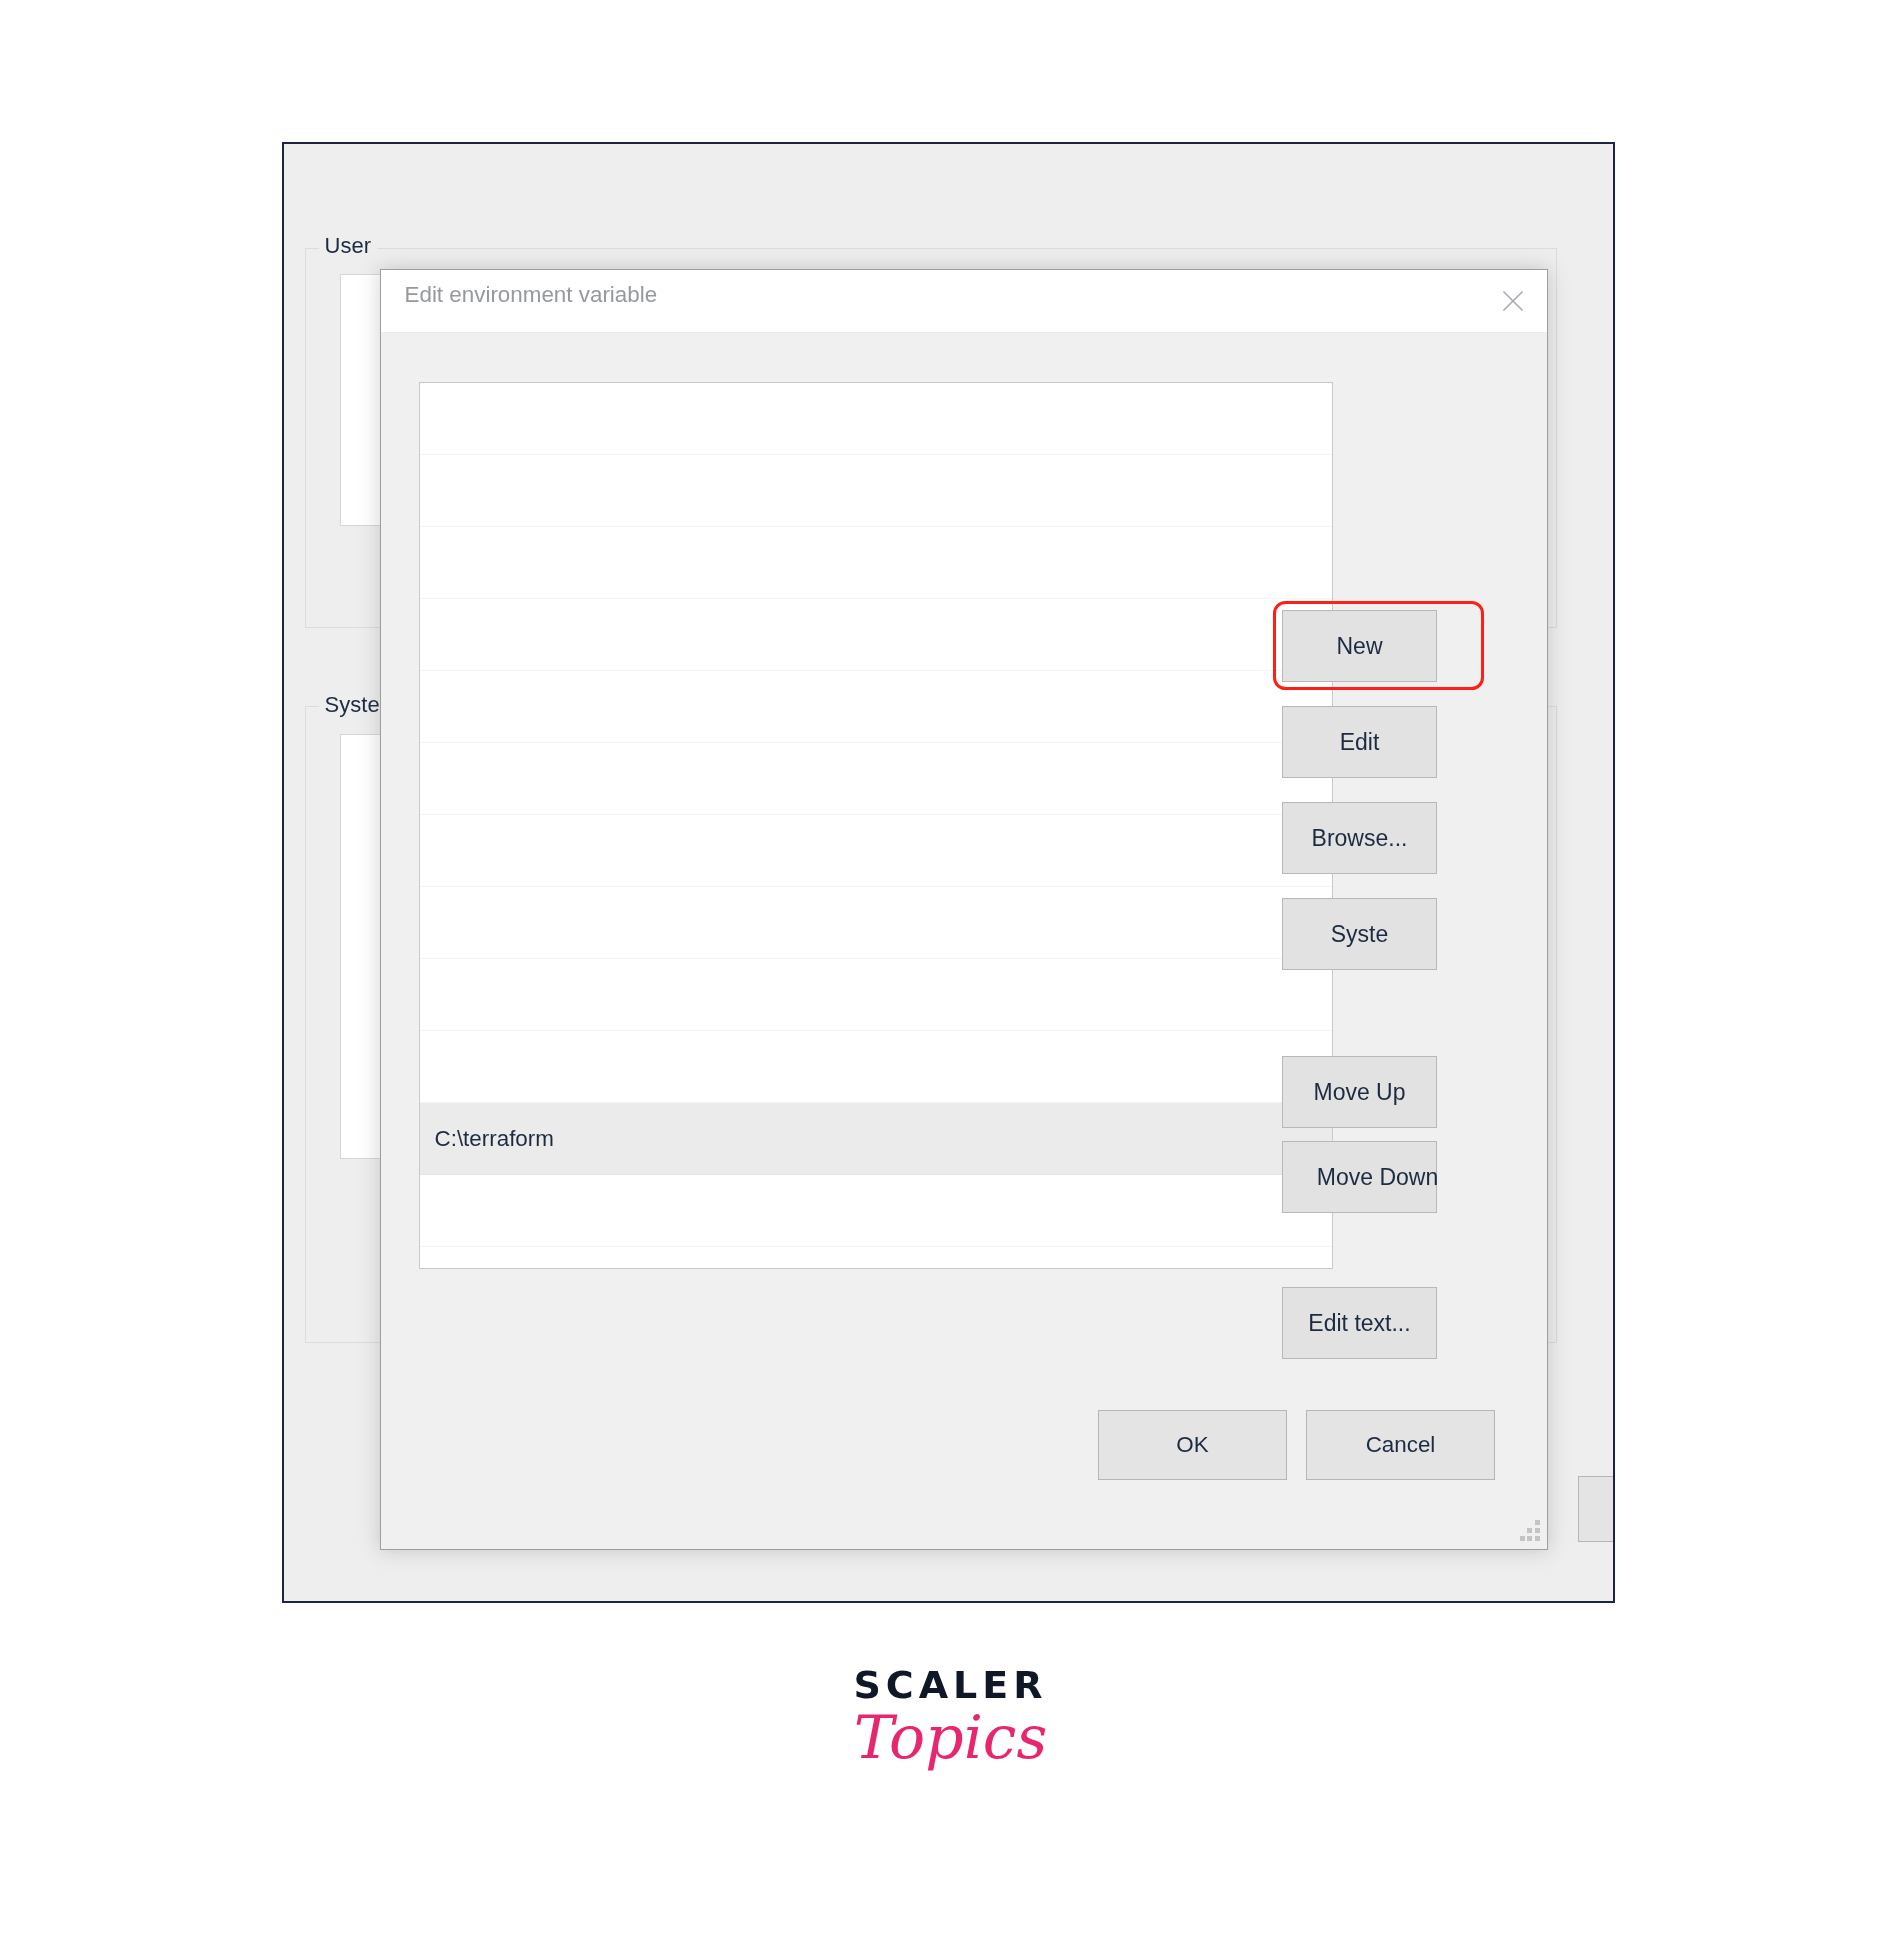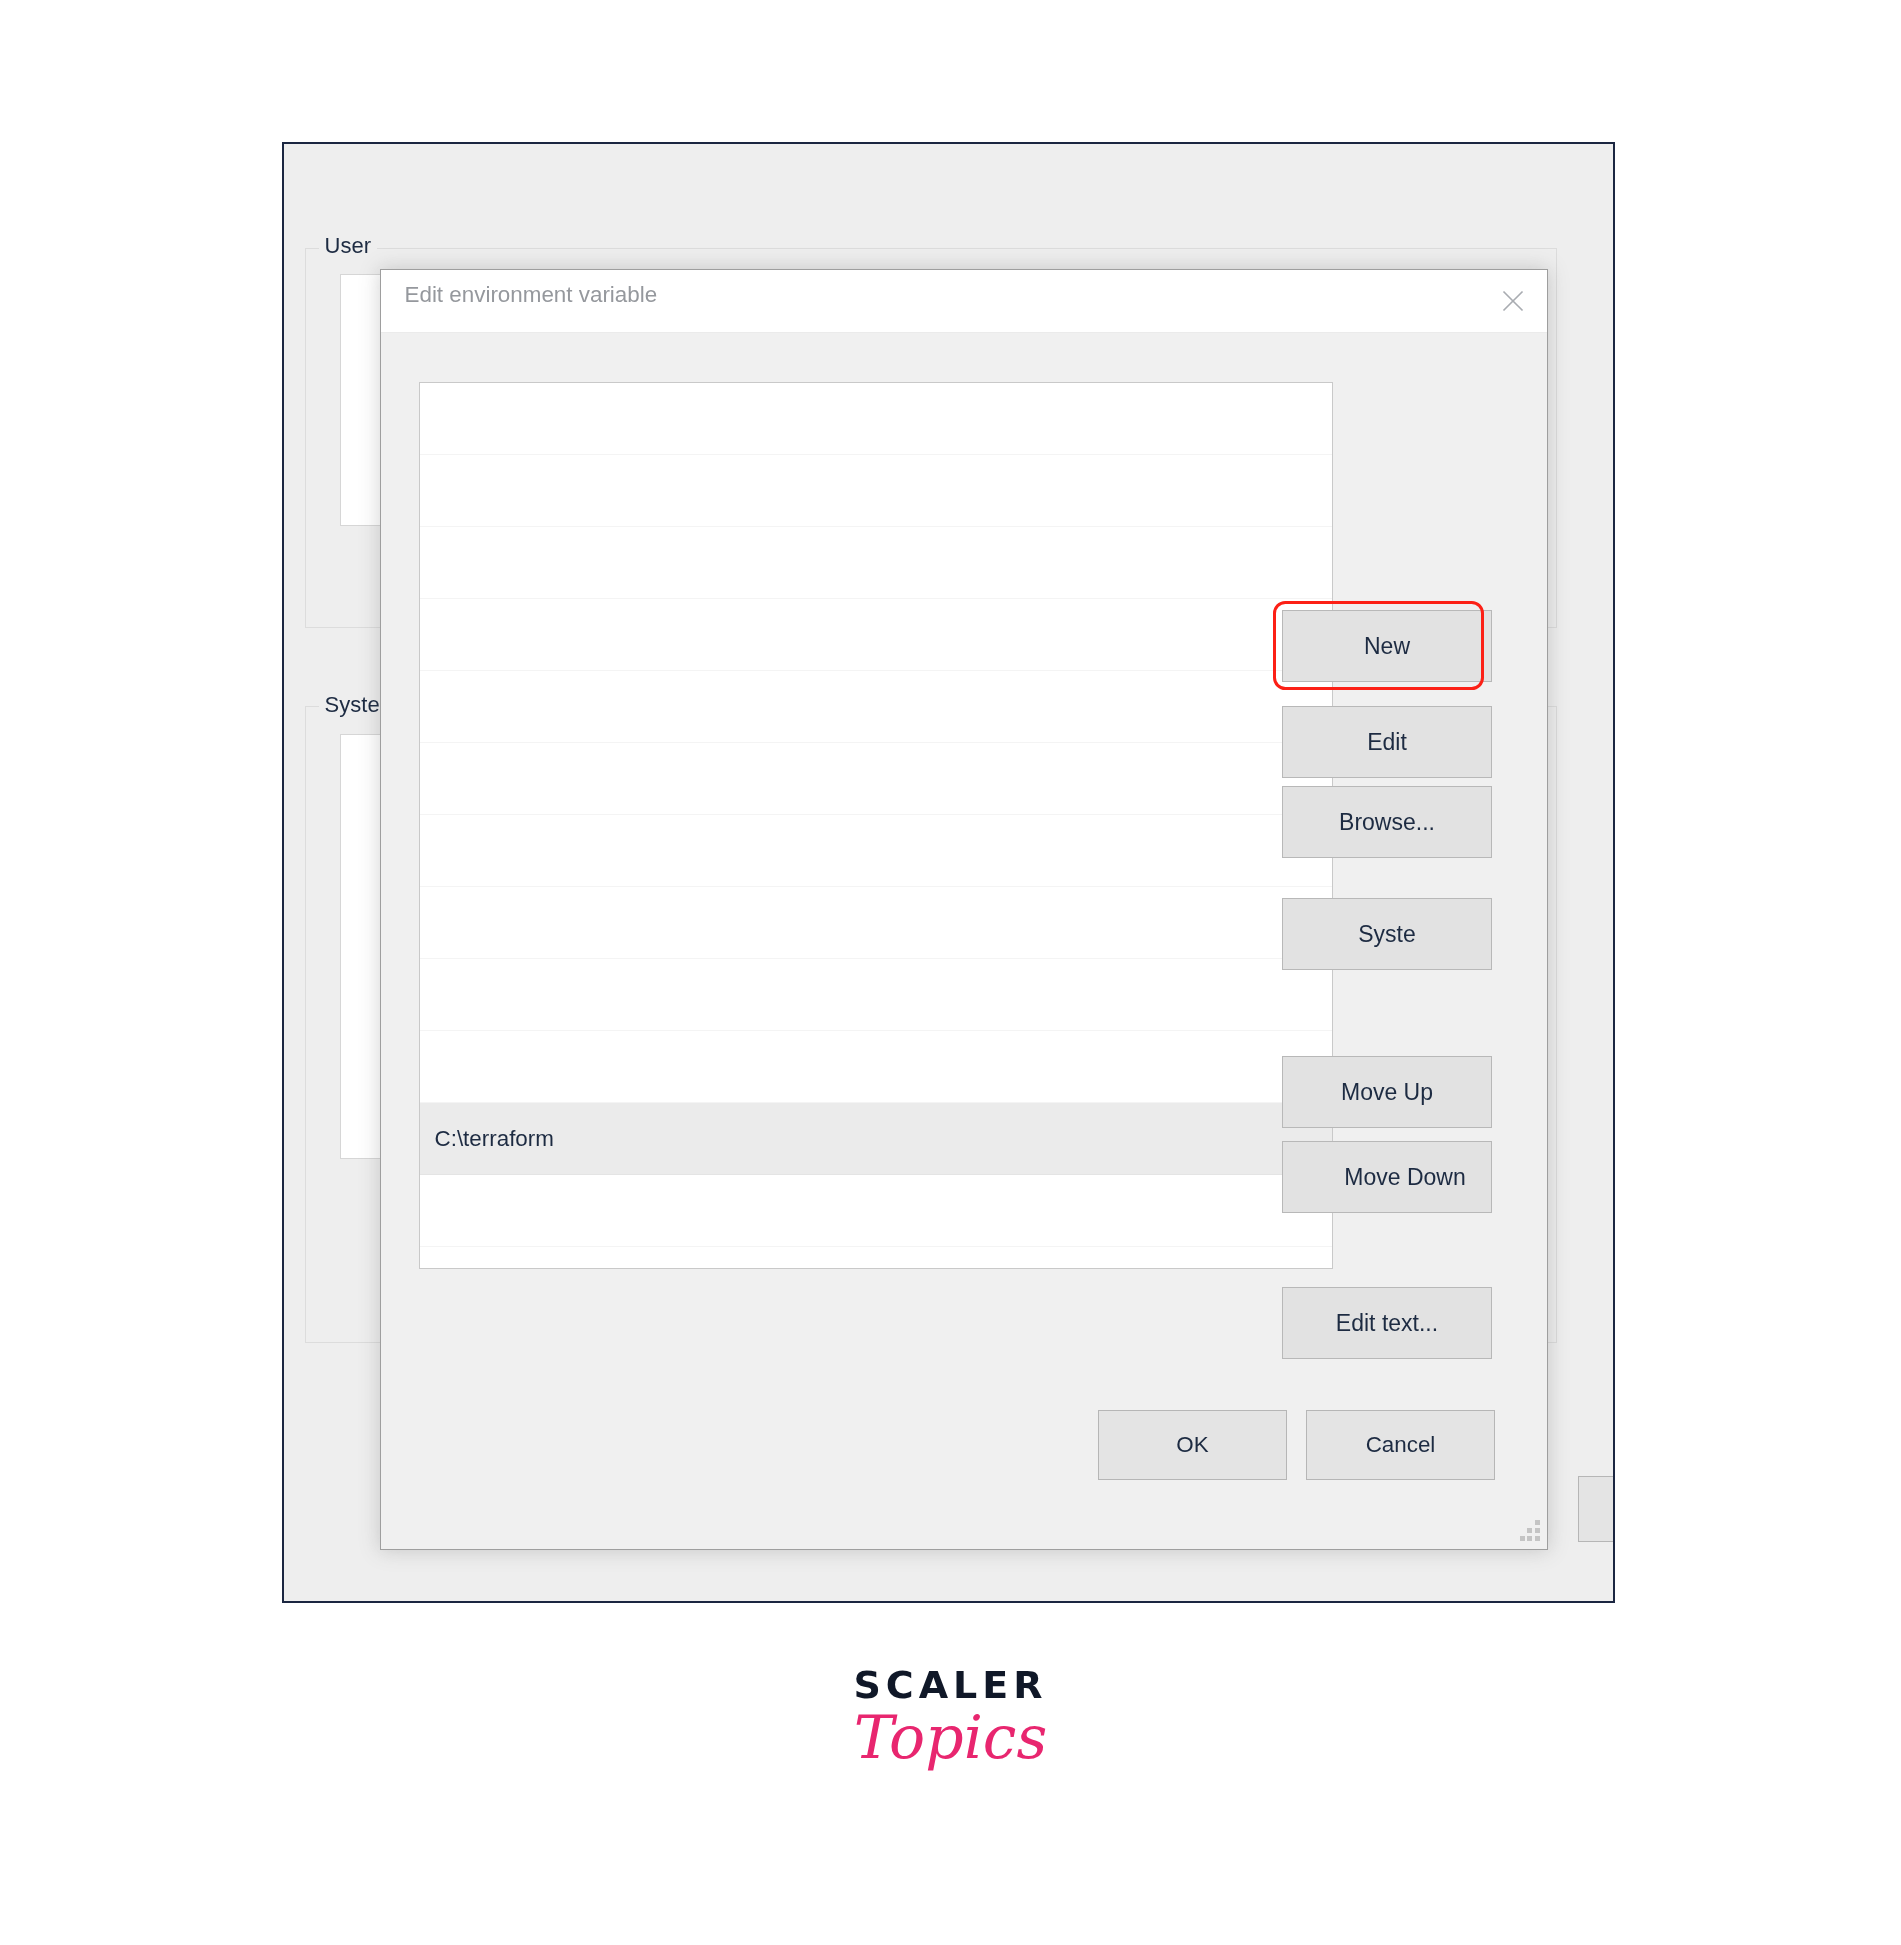--- a/index.html
+++ b/index.html
@@ -199,21 +199,21 @@
   }
   .value-row.filled {
     background: #ebebeb;
     border-bottom: 0.6px solid #e4e4e4;
   }
 
   
   .dlg-button {
     position: absolute;
     left: 901px;
-    width: 210px;
+    width: 155px;
     height: 72px;
     background: #e2e2e2;
     border: 1.1px solid #b8b8b8;
     box-sizing: border-box;
     display: flex;
     align-items: center;
     justify-content: center;
     font-size: 23px;
     color: #1d2b42;
     white-space: nowrap;
@@ -358,21 +358,21 @@
     <div class="value-row"></div>
     <div class="value-row"></div>
     <div class="value-row"></div>
     <div class="value-row"></div>
     <div class="value-row filled">C:\terraform</div>
     <div class="value-row"></div>
   </div>
 
   <div class="dlg-button" style="top:340px;">New</div>
   <div class="dlg-button" style="top:436px;">Edit</div>
-  <div class="dlg-button" style="top:516px;">Browse...</div>
+  <div class="dlg-button" style="top:532px;">Browse...</div>
   <div class="dlg-button" style="top:628px;">Syste</div>
   <div class="dlg-button" style="top:786px;">Move Up</div>
   <div class="dlg-button" style="top:871px;padding-left:36px;">Move Down</div>
   <div class="dlg-button" style="top:1017px;">Edit text...</div>
 
   <div id="new-highlight"></div>
 
   <div class="dlg-footer-button" style="left:717px; top:1140px;">OK</div>
   <div class="dlg-footer-button" style="left:925px; top:1140px;">Cancel</div>
 

